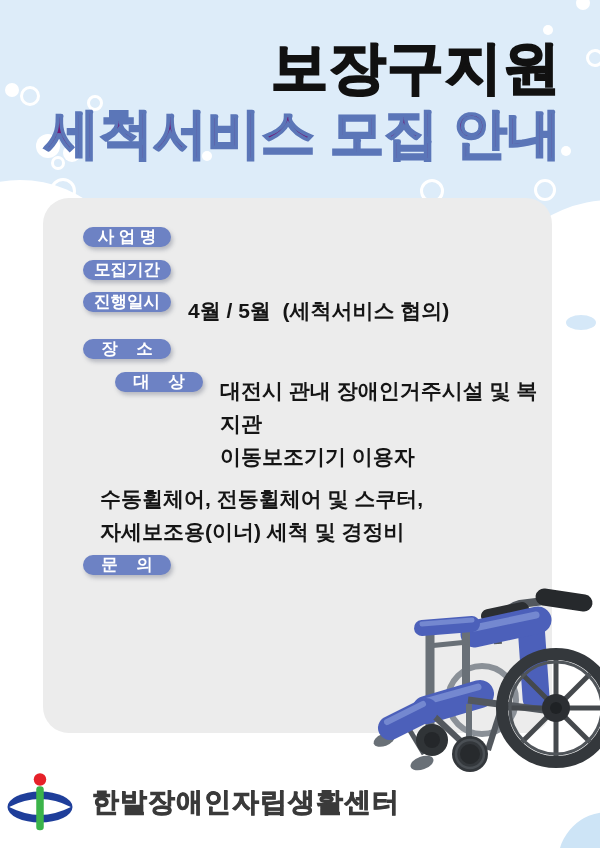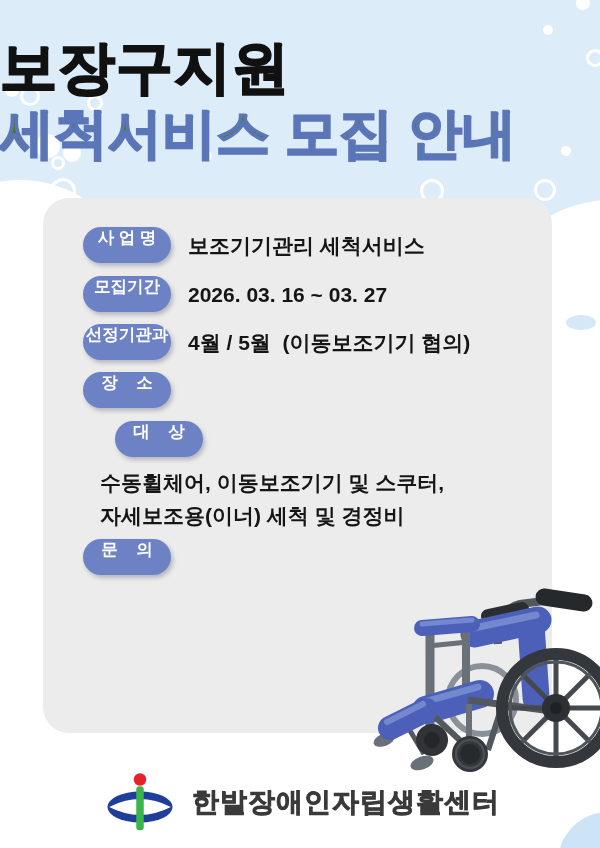--- a/index.html
+++ b/index.html
@@ -30,65 +30,65 @@
   .b14{ left:534px; top:179px; width:22px; height:22px; }
 
   
   .cloud-rect  { position:absolute; left:0; top:398px; width:600px; height:450px; background:#ffffff; }
   .cloud-left  { position:absolute; left:-100px; top:180px; width:240px; height:240px; border-radius:50%; background:#ffffff; }
   .cloud-right { position:absolute; left:482px; top:200px; width:260px; height:260px; border-radius:50%; background:#ffffff; }
   .wisp        { position:absolute; left:566px; top:315px; width:30px; height:15px; border-radius:50%; background:#d5e8f8; }
   .corner-bubble { position:absolute; left:558px; top:812px; width:100px; height:100px; border-radius:50%; background:#cde4f6; }
 
   
-  .title-wrap { position:absolute; left:0; top:34px; width:561px; text-align:left; line-height:66px; }
+  .title-wrap { position:absolute; left:0; top:34px; width:561px; text-align:right; line-height:66px; }
   .title-line1 {
     font-size:57px; font-weight:900; color:#111111;
     letter-spacing:1px; -webkit-text-stroke:2px #111111;
   }
   .title-line2 {
-    font-size:54px; font-weight:900; color:#4d7c0f;
+    font-size:54px; font-weight:900; color:#701a75;
     letter-spacing:0px; -webkit-text-stroke:2px #5b76b8;
     white-space:nowrap;
   }
 
   
   .card {
     position:absolute; left:43px; top:198px; width:509px; height:535px;
     background:#ececec; border-radius:26px;
   }
   .row { display:flex; align-items:flex-start; padding-left:40px; }
   .row-1 { margin-top:29px; }
   .row-2 { margin-top:13px; }
   .row-3 { margin-top:12px; }
   .row-4 { margin-top:12px; }
   .row-5 { margin-top:13px;margin-left:32px; }
   .row-6 { margin-top:7px; }
   .row-7 { margin-top:7px;gap:47px; }
   .pill {
-    flex:0 0 88px; width:88px; height:36px; border-radius:18px;
+    flex:0 0 88px; width:88px; height:20px; border-radius:18px;
     background:#6d82c4; color:#ffffff;
-    display:flex; align-items:flex-start; justify-content:center;
+    display:flex; align-items:center; justify-content:center;
     font-size:16.5px; font-weight:700;
     box-shadow:2px 3px 4px rgba(80,85,110,0.35);
   }
   .pill span { white-space:pre; }
   .row-value {
     margin-left:17px; padding-top:2px;
     font-size:21px; font-weight:700; color:#151515;
     line-height:33px; white-space:pre-wrap;
   }
 
   
   .wheelchair { position:absolute; left:370px; top:582px; width:230px; height:196px; }
 
   
   .footer {
     position:absolute; left:0; top:770px; width:600px;
-    display:flex; align-items:center; justify-content:center; gap:12px;
+    display:flex; align-items:center; gap:12px;
   }
   .org-name {
     font-size:27px; font-weight:900; color:#3a3a3a; letter-spacing:1px;
     -webkit-text-stroke:0.8px #3a3a3a; white-space:nowrap;
   }
 </style>
 </head>
 <body>
 
 <div class="poster">
@@ -118,51 +118,51 @@
     <div class="title-line1">보장구지원</div>
     <div class="title-line2">세척서비스 모집 안내</div>
   </div>
 
   <div class="card">
 
     <div class="row row-1">
       <div class="pill">
           <span>사 업 명</span>
         </div>
-      <div class="row-value">보조기기관리 세척서비스</div>
     </div>
 
     <div class="row row-2">
       <div class="pill">
           <span>모집기간</span>
         </div>
-      <div class="row-value">2026. 03. 16 ~ 03. 27</div>
     </div>
 
     <div class="row row-3">
       <div class="pill">
-          <span>선정기관과</span>
-        </div>
-      <div class="row-value">4월 / 5월  (이동보조기기 협의)</div>
+          <span>진행일시</span>
+        </div>
+      <div class="row-value">4월 / 5월  (세척서비스 협의)</div>
     </div>
 
     <div class="row row-4">
       <div class="pill">
           <span>장    소</span>
         </div>
     </div>
 
     <div class="row row-5">
       <div class="pill">
           <span>대    상</span>
         </div>
+      <div class="row-value">대전시 관내 장애인거주시설 및 복지관
+이동보조기기 이용자</div>
     </div>
 
     <div class="row row-6">
-      <div class="row-value">수동휠체어, 이동보조기기 및 스쿠터,
+      <div class="row-value">수동휠체어, 전동휠체어 및 스쿠터,
 자세보조용(이너) 세척 및 경정비</div>
     </div>
 
     <div class="row row-7">
       <div class="pill">
           <span>문    의</span>
         </div>
     </div>
 
   </div>

